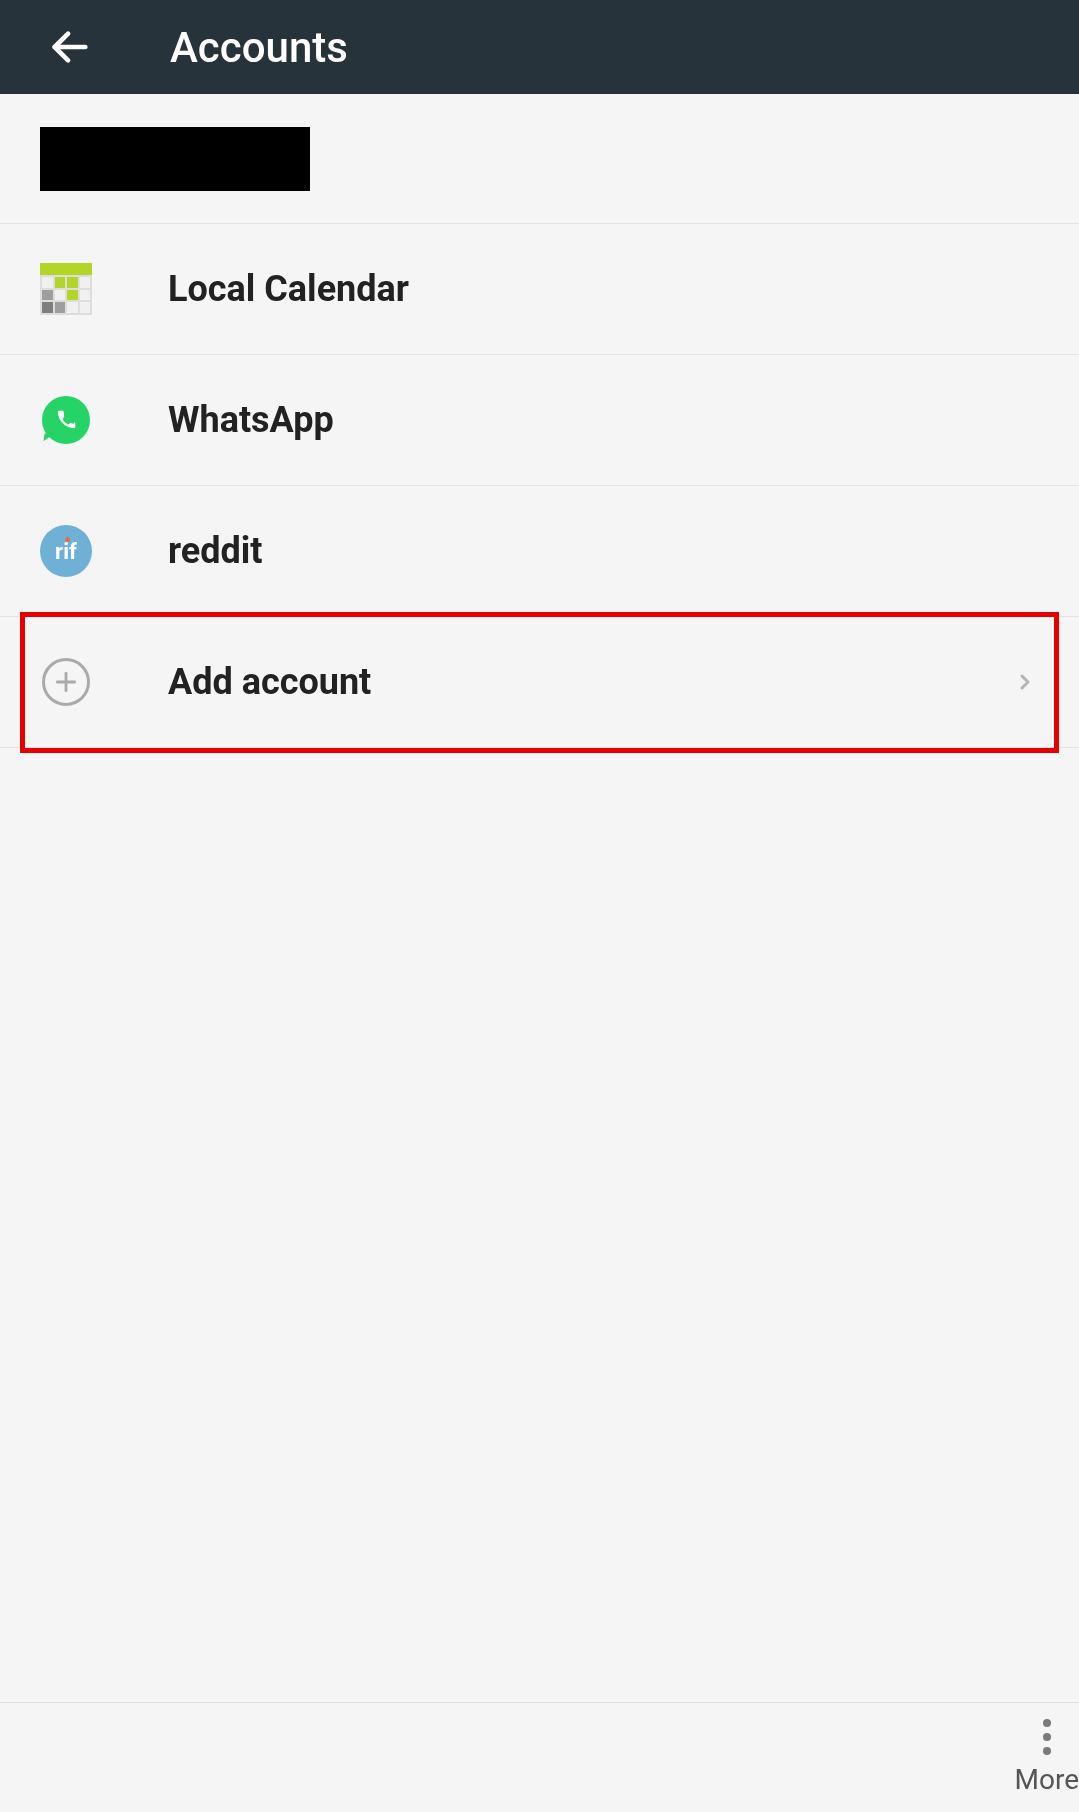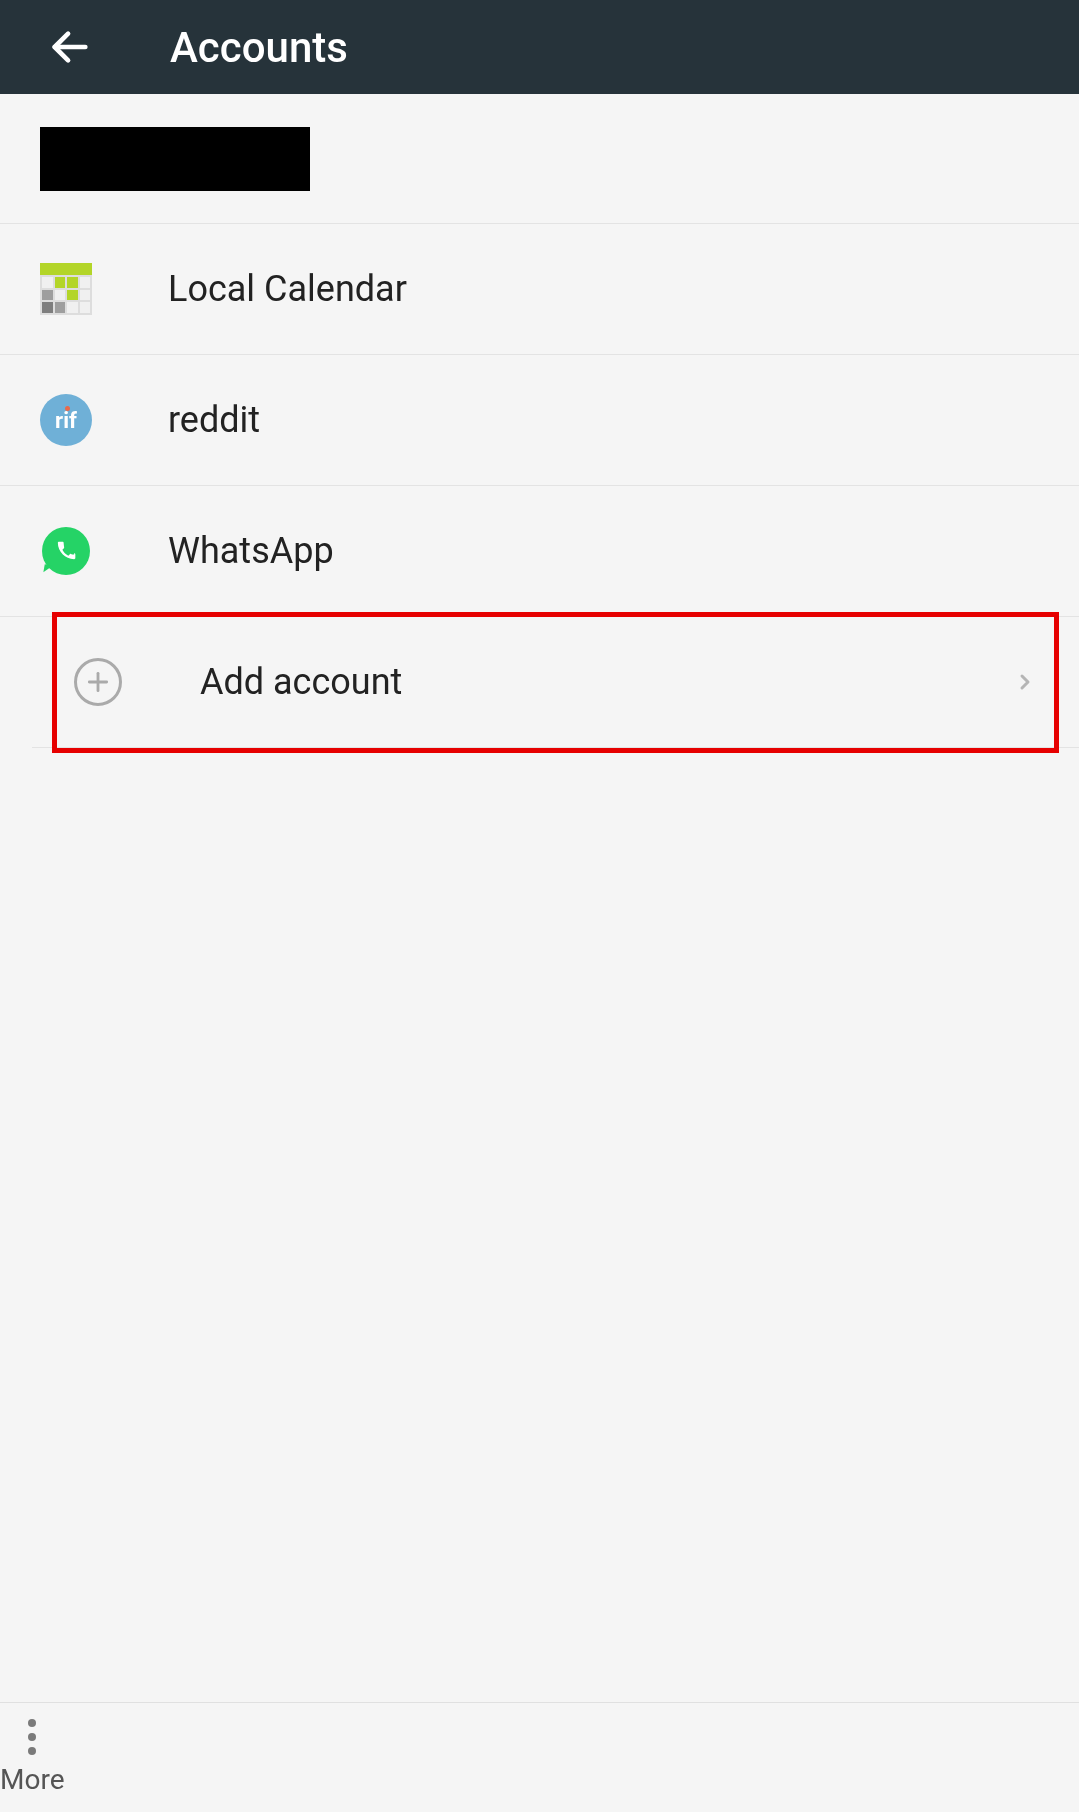--- a/index.html
+++ b/index.html
@@ -61,20 +61,21 @@
       width: 52px;
       height: 52px;
       margin-right: 76px;
       display: flex;
       align-items: center;
       justify-content: center;
     }
     .list-item .label {
       font-size: 36px;
       color: #222;
+      font-weight: bold;
     }
     .list-item .chevron {
       position: absolute;
       right: 40px;
       width: 28px;
       height: 28px;
       display: flex;
       align-items: center;
       justify-content: center;
     }
@@ -119,37 +120,36 @@
     
     .plus-circle{
       width:48px;height:48px;border:3px solid #aaa;border-radius:50%;
       display:flex;align-items:center;justify-content:center;
     }
     .plus-circle svg{width:26px;height:26px;}
 
     
     .highlight-wrapper{
       position:relative;
-      margin-left:32px;
     }
     .highlight-box{
       position:absolute;
       left:20px;right:20px;
       top:-5px;bottom:-5px;
       border:5px solid #e60000;
       pointer-events:none;
     }
 
     
     .bottombar{
       height: 110px;
       border-top:1px solid #e0e0e0;
       display:flex;
       align-items:center;
-      justify-content:flex-start;
+      justify-content:flex-end;
       background:#f5f5f5;
     }
     .more-btn{
       display:flex;
       flex-direction:column;
       align-items:center;
       gap:8px;
       cursor:pointer;
     }
     .dots{display:flex;flex-direction:column;gap:6px;}
@@ -195,38 +195,38 @@
               <div class="cal-cell"></div>
               <div class="cal-cell"></div>
           </div>
         </div>
       </div>
       <div class="label">Local Calendar</div>
     </div>
 
     <div class="list-item">
       <div class="icon-wrap">
-        <div class="rif-circle">
-          <div class="rif-dot"></div>
-          rif
-        </div>
-      </div>
-      <div class="label">reddit</div>
-    </div>
-
-    <div class="list-item">
-      <div class="icon-wrap">
         <div class="wa-circle">
           <div class="wa-tail"></div>
           <svg viewBox="0 0 24 24" fill="#fff">
               <path d="M19 15c-1 0-2-.2-2.9-.5-.3-.1-.6 0-.8.2l-1.3 1.3c-2.2-1.1-4-2.9-5.1-5.1l1.3-1.3c.2-.2.3-.5.2-.8C10.2 7 10 6 10 5c0-.6-.4-1-1-1H6c-.6 0-1 .4-1 1 0 7.7 6.3 14 14 14 .6 0 1-.4 1-1v-3c0-.6-.4-1-1-1z"></path>
             </svg>
         </div>
       </div>
       <div class="label">WhatsApp</div>
+    </div>
+
+    <div class="list-item">
+      <div class="icon-wrap">
+        <div class="rif-circle">
+          <div class="rif-dot"></div>
+          rif
+        </div>
+      </div>
+      <div class="label">reddit</div>
     </div>
 
     <div class="highlight-wrapper">
       <div class="list-item">
         <div class="icon-wrap">
           <div class="plus-circle">
             <svg viewBox="0 0 24 24" fill="none" stroke="#aaa" stroke-width="2.6" stroke-linecap="round">
               <line x1="12" y1="4" x2="12" y2="20"></line>
               <line x1="4" y1="12" x2="20" y2="12"></line>
             </svg>

